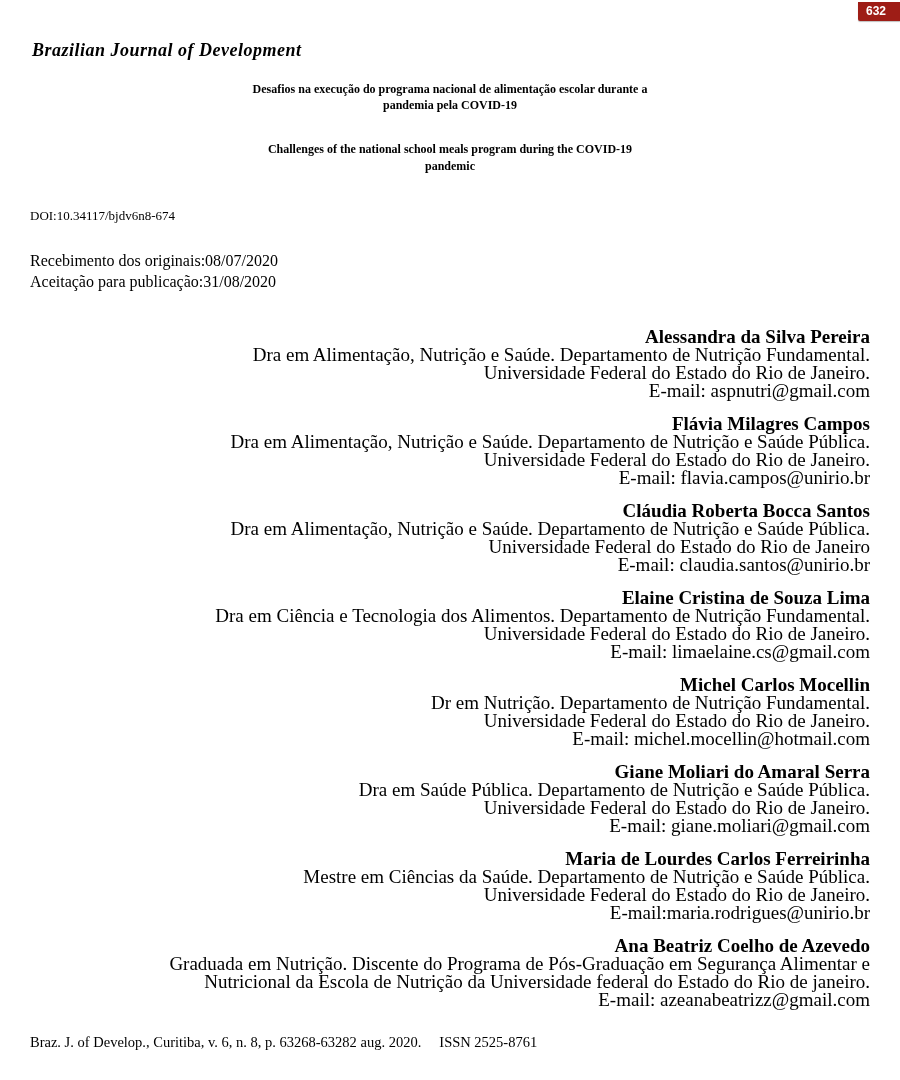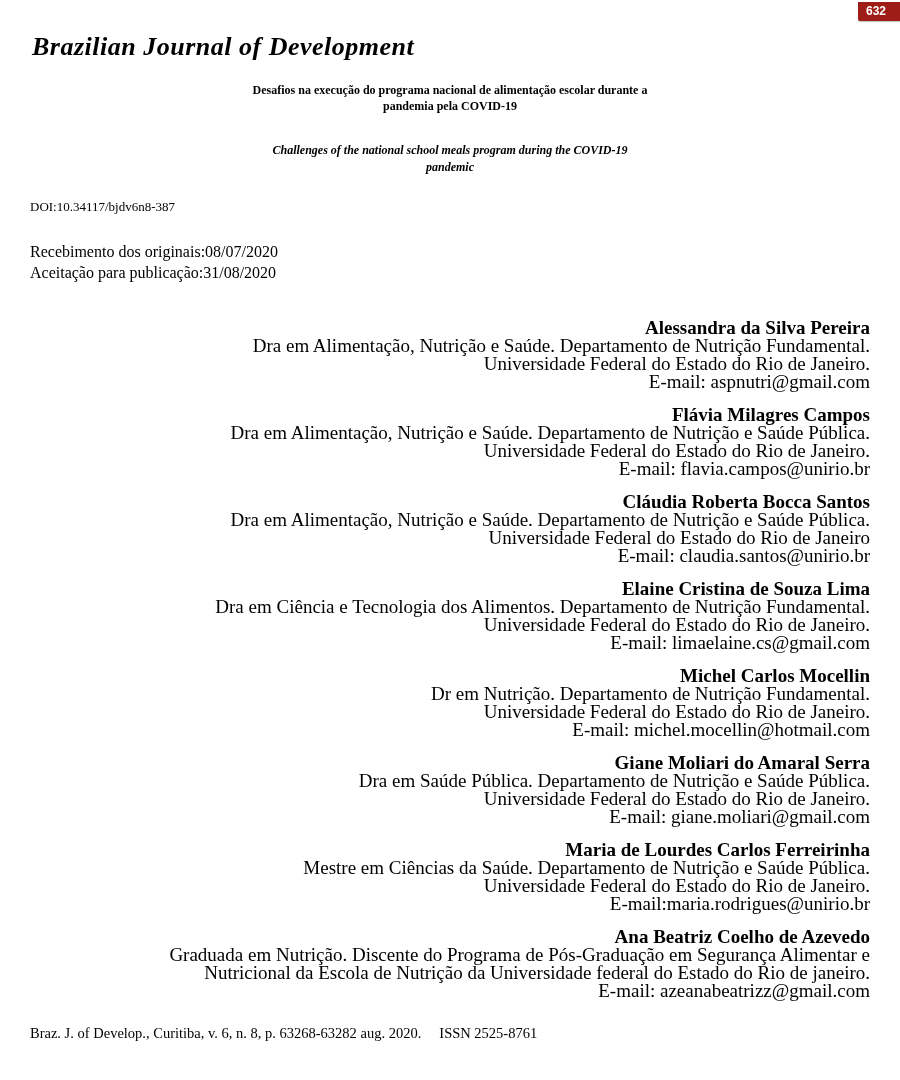--- a/index.html
+++ b/index.html
@@ -19,30 +19,30 @@
   .badge {
     position: absolute; top: 2px; right: 0;
     background: #9e1d16; color: #fff;
     font-family: "Liberation Sans", sans-serif;
     font-weight: bold; font-size: 12px;
     padding: 2px 14px 3px 8px;
     border-radius: 0 0 0 2px;
     box-shadow: 0 1px 1px rgba(0,0,0,0.25);
   }
   .journal {
-    font-size: 26px; font-weight: bold; font-style: italic;
+    font-size: 18px; font-weight: bold; font-style: italic;
     letter-spacing: 0.5px;
-    margin: 12px 0 20px 2px;
+    margin: 20px 0 20px 2px;
   }
   .title-pt, .title-en {
     text-align: center; font-weight: bold; font-size: 12px;
     line-height: 1.35; white-space: pre-line;
   }
   .title-pt { margin-bottom: 28px; }
-  .title-en { margin-bottom: 24px; font-style: italic; }
+  .title-en { margin-bottom: 34px; }
   .doi { font-size: 13px; margin-bottom: 26px; }
   .dates { font-size: 16px; line-height: 1.32; margin-bottom: 36px; }
   .authors { text-align: right; font-size: 19px; }
   .author-block { margin-bottom: 15px; }
   .author-block div { line-height: 18px; }
   .author-name { font-weight: bold; }
   .rule {
     margin-top: auto;
     height: 4px; width: 100%;
     background: linear-gradient(to bottom, #581111, #140303);
@@ -62,21 +62,21 @@
   <div class="badge">632</div>
 
   <div class="journal">Brazilian Journal of Development</div>
 
   <div class="title-pt">Desafios na execução do programa nacional de alimentação escolar durante a
 pandemia pela COVID-19</div>
 
   <div class="title-en">Challenges of the national school meals program during the COVID-19
 pandemic</div>
 
-  <div class="doi">DOI:10.34117/bjdv6n8-387</div>
+  <div class="doi">DOI:10.34117/bjdv6n8-674</div>
 
   <div class="dates">
     <div>Recebimento dos originais:08/07/2020</div>
     <div>Aceitação para publicação:31/08/2020</div>
   </div>
 
   <div class="authors" id="authors">
       <div class="author-block">
         <div class="author-name">Alessandra da Silva Pereira</div>
         <div class="author-line">Dra em Alimentação, Nutrição e Saúde. Departamento de Nutrição Fundamental.</div>

